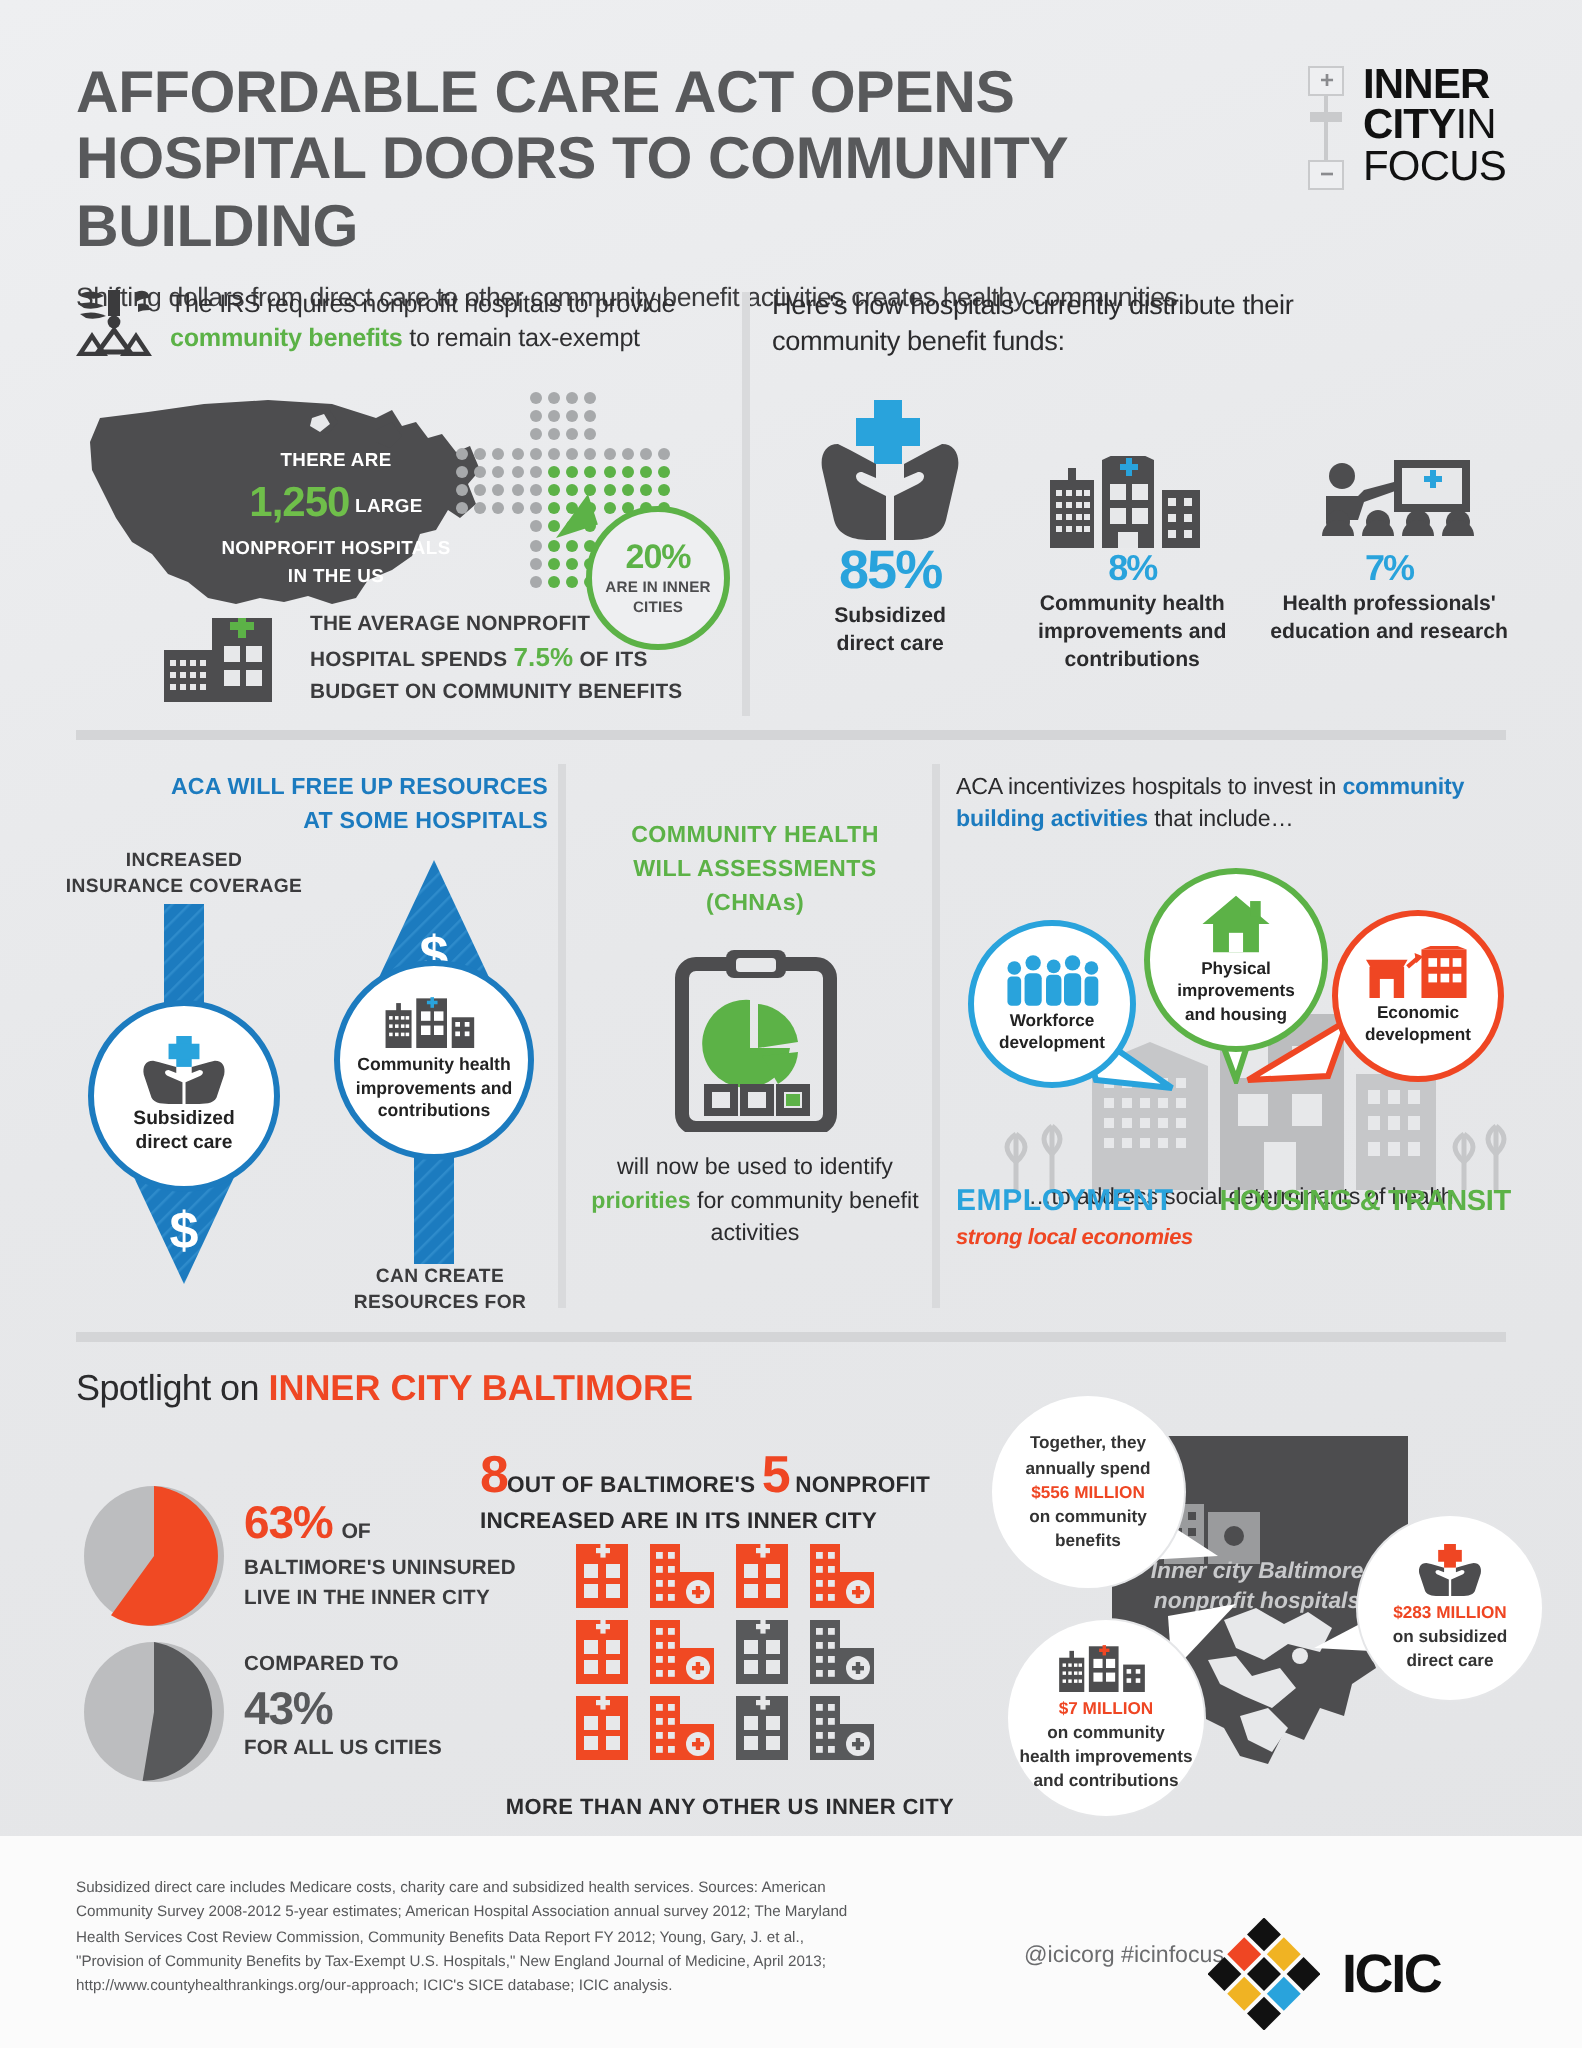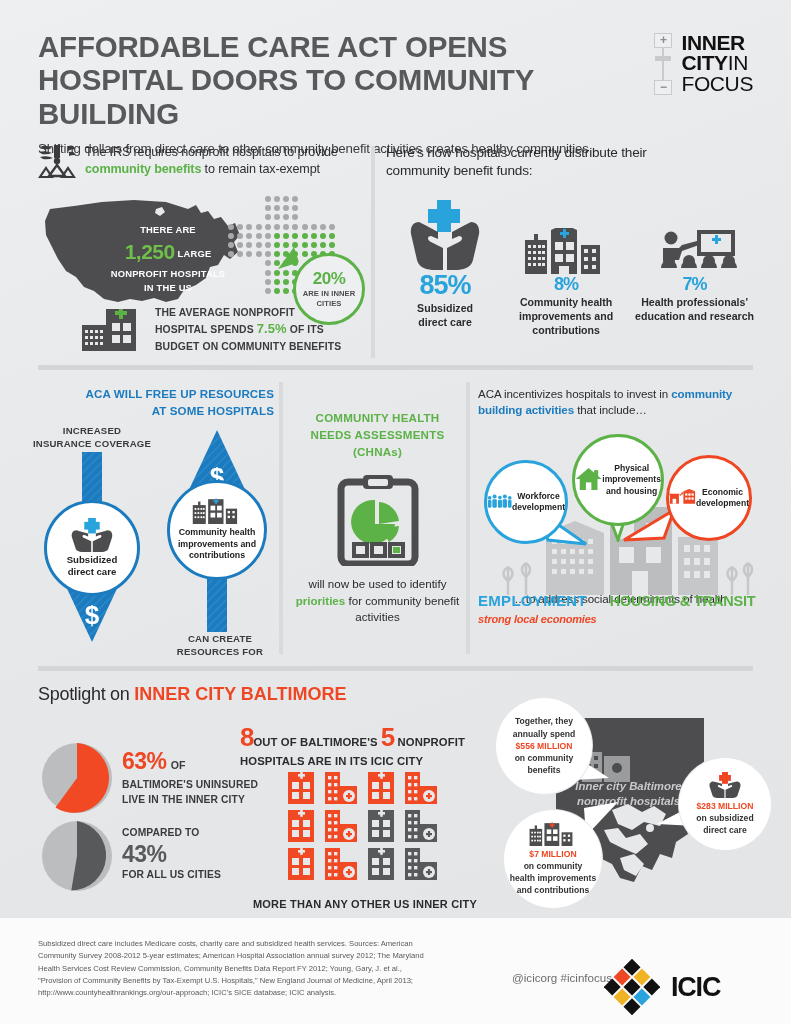--- a/index.html
+++ b/index.html
@@ -99,21 +99,21 @@
 
   #s2b { position:absolute; left:290px; top:410px; width:175px; text-align:center; }
   .chna-title { font-size:11.6px; font-weight:bold; color:#5cb247; line-height:1.45; letter-spacing:0.2px;}
   .chna-body { font-size:11.6px; color:#2b2b2d; line-height:1.4; margin-top:10px;}
   .chna-body .g { color:#5cb247; font-weight:bold; }
 
   #s2c { position:absolute; left:478px; top:386px; width:285px; }
   .s2c-title { font-size:11.6px; color:#2b2b2d; line-height:1.42; letter-spacing:-0.1px;}
   .s2c-title b { color:#1C7BBF; }
   .cb-circle { position:absolute; border-radius:50%; background:#ffffff;
-               display:flex; flex-direction:row; align-items:center; justify-content:center; text-align:center; }
+               display:flex; flex-direction:column; align-items:center; justify-content:center; text-align:center; }
   .cb-circle .cb-txt { font-size:8.6px; color:#222; font-weight:bold; line-height:1.3; }
   .social-det { position:absolute; left:478px; top:592px; width:285px; text-align:center;
                 font-size:11.6px; color:#2b2b2d; letter-spacing:-0.1px;}
   .words3 { position:absolute; left:478px; top:592px; width:285px; }
   .w-emp { font-size:15px; font-weight:bold; color:#29A3DC; letter-spacing:0.3px;}
   .w-hou { font-size:14.5px; font-weight:bold; color:#5cb247; letter-spacing:-0.2px;}
   .w-str { font-size:11px; font-weight:bold; font-style:italic; color:#EF4623; letter-spacing:-0.2px;}
 
   
   .spot { position:absolute; left:38px; top:684px; font-size:18px; color:#2b2b2d; letter-spacing:-0.3px;}
@@ -522,21 +522,21 @@
   </div>
 
   <div class="can-create">
     <div>CAN CREATE</div>
     <div>RESOURCES FOR</div>
   </div>
 
   <div id="s2b">
     <div class="chna-title">
       <div>COMMUNITY HEALTH</div>
-      <div>NEEDS ASSESSMENTS</div>
+      <div>WILL ASSESSMENTS</div>
       <div>(CHNAs)</div>
     </div>
     <div style="display:flex; justify-content:center; margin-top:14px;">
       <svg width="82" height="92" viewBox="0 0 82 92">
         <rect x="4" y="8" width="74" height="82" rx="7" fill="none" stroke="#4D4D4F" stroke-width="7"></rect>
         <rect x="26" y="1" width="30" height="14" rx="4" fill="#4D4D4F"></rect>
         <rect x="31" y="5" width="20" height="7" rx="2" fill="#E7E8EA"></rect>
         <path d="M38,26 A22 22 0 1 0 58,50 L38,50 Z" fill="#5CB247"></path>
         <path d="M42,28 A22 22 0 0 1 62,47 L42,50 Z" fill="#5CB247"></path>
         <path d="M44,54 L62,52 A20 20 0 0 1 52,68 Z" fill="#5CB247"></path>
@@ -717,21 +717,21 @@
   <div class="pie-txt" style="left:122px; top:826px;">
     <div class="pie-sub">COMPARED TO</div>
     <div class="pie-num43">43%</div>
     <div class="pie-sub">FOR ALL US CITIES</div>
   </div>
 
   <div class="eight-line">
     <div>
       <span class="big-o">8</span><span class="eight-txt">OUT OF  BALTIMORE'S </span><span class="big-o">5</span><span class="eight-txt"> NONPROFIT</span>
     </div>
-    <div class="eight-txt">HOSPITALS ARE IN ITS ICIC CITY</div>
+    <div class="eight-txt">INCREASED ARE IN ITS INNER CITY</div>
   </div>
 
   <div id="hospgrid" style="position:absolute; left:283px; top:770px; width:174px; height:118px;">
       <svg width="36" height="34" viewBox="0 0 36 34" style="position: absolute; left: 0px; top: 0px;">
         <rect x="5" y="2" width="26" height="32" fill="#F04923"></rect>
         <rect x="15" y="4" width="7" height="2.6" fill="#E7E8EA"></rect>
         <rect x="17.2" y="1.8" width="2.6" height="7" fill="#E7E8EA"></rect>
         <rect x="9" y="12" width="7" height="7" fill="#E7E8EA"></rect>
         <rect x="20" y="12" width="7" height="7" fill="#E7E8EA"></rect>
         <rect x="9" y="22" width="7" height="7" fill="#E7E8EA"></rect>

